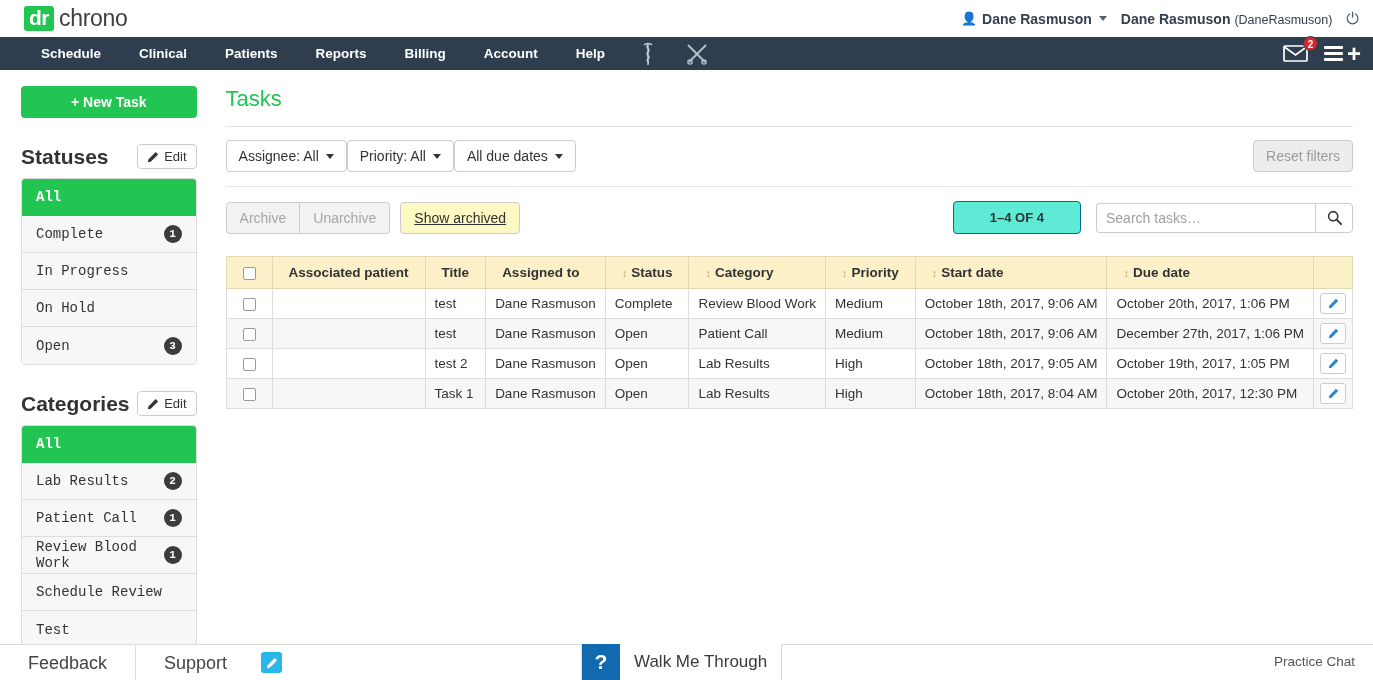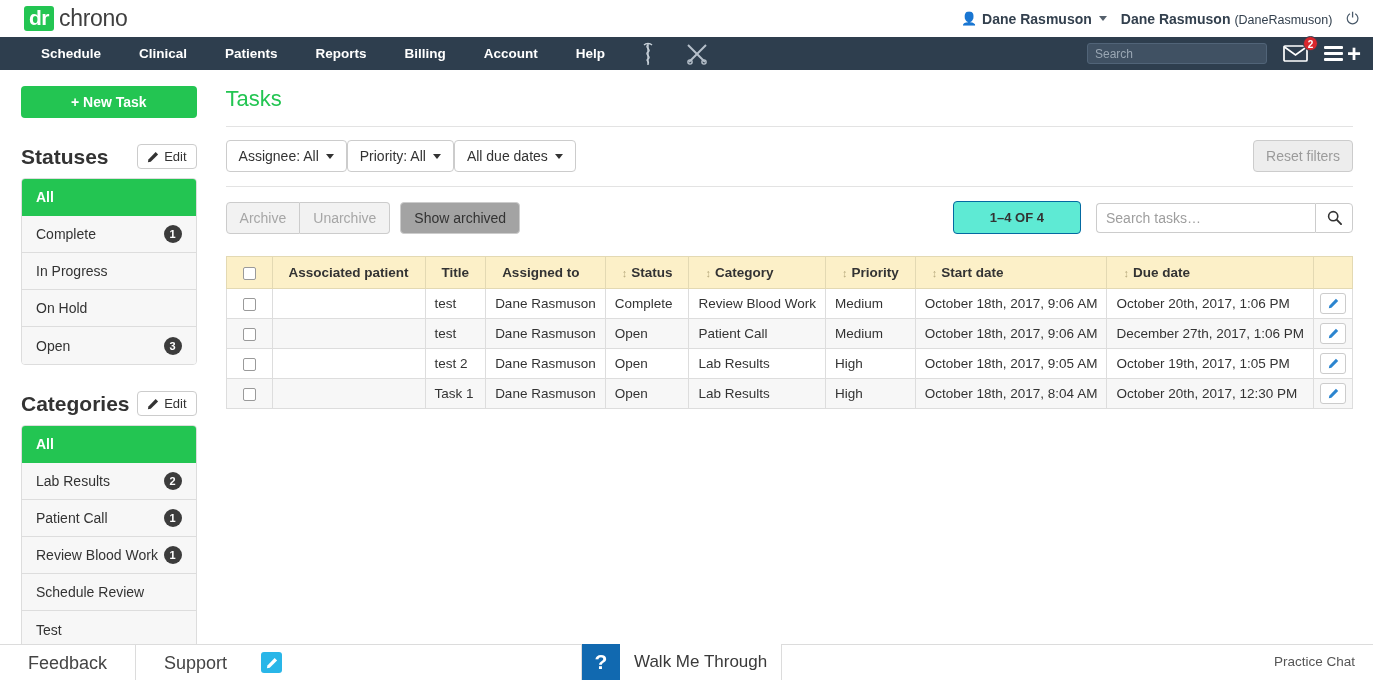--- a/index.html
+++ b/index.html
@@ -103,21 +103,21 @@
     margin-top: 26px; margin-bottom: 9px;
   }
   .sec-title { font-size: 21px; font-weight: bold; color: #333; }
   .edit-btn {
     background: #fff; border: 1px solid #ccc; border-radius: 4px;
     font-size: 13px; color: #333; padding: 4px 9px;
     display: flex; align-items: center; gap: 5px; cursor: pointer;
     font-family: "Liberation Sans", sans-serif;
   }
   .list-group {
-    border: 1px solid #ddd; border-radius: 4px; overflow: hidden;
+    border: 1px solid #ddd; border-radius: 4px; overflow: hidden; font-family: Liberation Mono, monospace;
   }
   .lg-item {
     display: flex; align-items: center; justify-content: space-between;
     height: 37px; padding: 0 14px;
     border-bottom: 1px solid #ddd;
     font-size: 14px; color: #333; cursor: pointer;
     background: #f7f7f7;
   }
   .lg-item:last-child { border-bottom: none; }
   .lg-item.active {
@@ -162,22 +162,22 @@
   }
   .btn-group { display: flex; }
   .grp-btn {
     background: #f2f2f2; border: 1px solid #ccc;
     font-size: 14px; color: #a6a6a6; padding: 7px 13px;
     cursor: default; font-family: "Liberation Sans", sans-serif;
   }
   .grp-btn:first-child { border-radius: 4px 0 0 4px; }
   .grp-btn:nth-child(2) { border-left: none; border-radius: 0 4px 4px 0; }
   .grp-btn.enabled {
-    background: #a3a3a3; color: #333; cursor: pointer;
-    margin-left: 10px; border-radius: 4px;
+    background: #fef9c3; color: #333; cursor: pointer;
+    margin-left: 10px; border-radius: 4px; text-decoration: underline;
   }
   .right-tools { display: flex; align-items: center; gap: 15px; }
   .count-box {
     border: 1px solid #0369a1; border-radius: 4px; background: #5eead4;
     font-size: 13px; font-weight: bold; color: #333;
     padding: 8px 36px; text-align: center; white-space: nowrap;
   }
   .searchgrp { display: flex; }
   .task-search {
     width: 219px; height: 30px;
@@ -303,21 +303,20 @@
     <span class="nav-icon">
       <svg width="26" height="24" viewBox="0 0 26 24">
         <path d="M4 3 L21 20" stroke="#b7c1cb" stroke-width="2" fill="none"></path>
         <path d="M22 3 L5 20" stroke="#b7c1cb" stroke-width="2" fill="none"></path>
         <circle cx="6" cy="20" r="2.1" fill="none" stroke="#b7c1cb" stroke-width="1.4"></circle>
         <circle cx="20" cy="20" r="2.1" fill="none" stroke="#b7c1cb" stroke-width="1.4"></circle>
       </svg>
     </span>
   </div>
   <div class="nav-right">
-    <input class="search-box" type="text" placeholder="Search" style="">
     <span class="mail-wrap">
       <svg width="25" height="19" viewBox="0 0 25 19">
         <rect x="1" y="2" width="23" height="15" rx="1" fill="none" stroke="#fff" stroke-width="1.7"></rect>
         <path d="M1.5 3 L12.5 11 L23.5 3" fill="none" stroke="#fff" stroke-width="1.7"></path>
       </svg>
       <span class="badge">2</span>
     </span>
     <span class="burger-plus">
       <span class="burger">
           <span></span>

